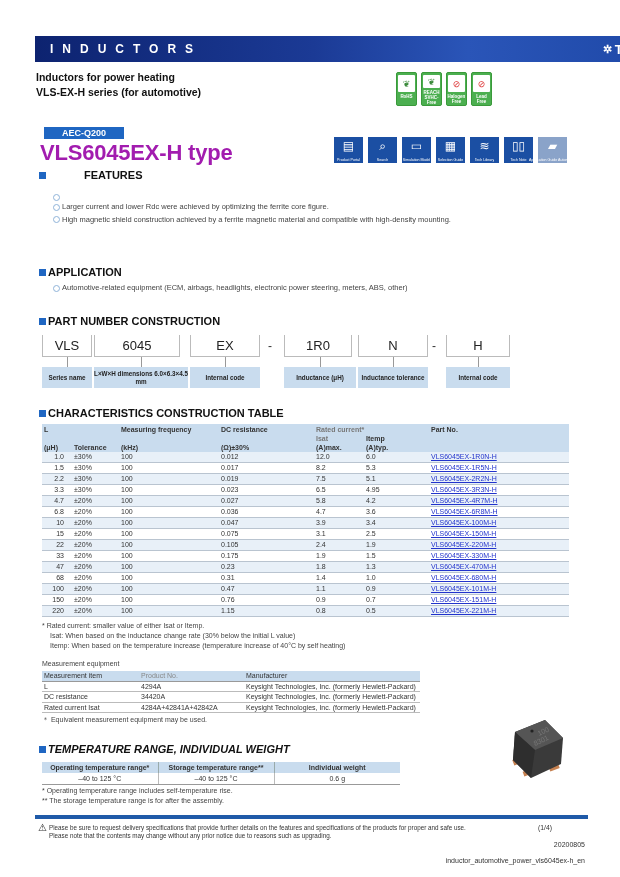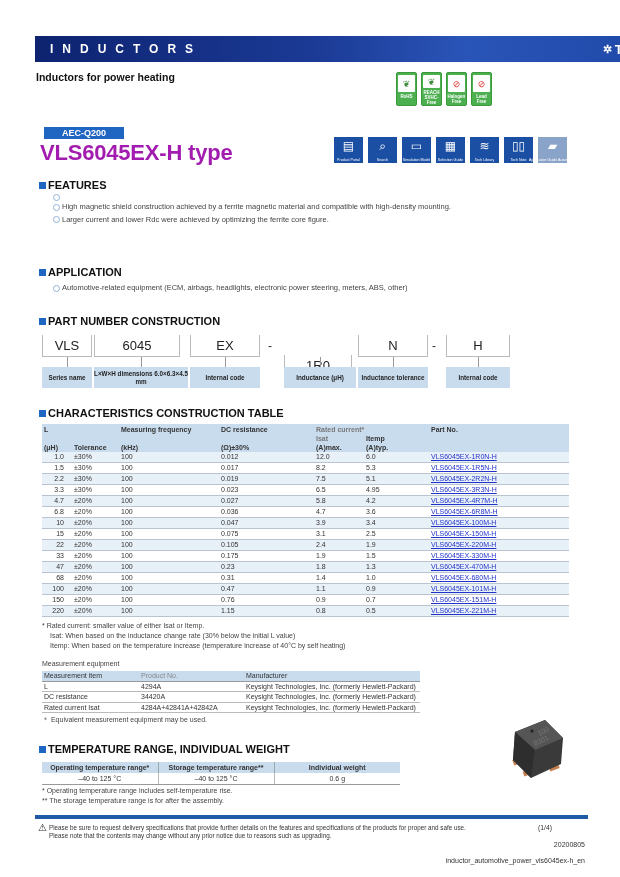--- a/index.html
+++ b/index.html
@@ -60,20 +60,21 @@
 <div class="banner">
   <span class="cat">INDUCTORS</span>
   <span class="logo">
     <span class="mark">✲</span>
     <span>TDK</span>
   </span>
 </div>
 
 <div class="subtitles">
   <div>Inductors for power heating</div>
+  <div>VLS-EX-H series (for automotive)</div>
 </div>
 
 <div class="eco">
   <div class="badge">
     <div class="top">❦</div>
     <div class="lbl">RoHS</div>
   </div>
   <div class="badge">
     <div class="top">❦</div>
     <div class="lbl">REACH SVHC-Free</div>
@@ -115,35 +116,35 @@
   <div class="tool">
       <span class="ic">▯▯</span>
       <span class="tl">Tech Note</span>
     </div>
   <div class="tool faded">
       <span class="ic">▰</span>
       <span class="tl">Application Guide Automotive</span>
     </div>
 </div>
 
-<div class="sec" style="top:179px;">
+<div class="sec" style="top:169px;gap:36px;">
     <span class="sq"></span>
     <span>FEATURES</span>
   </div>
 <div class="bul" style="top:194px;">
   <div>
       <span class="o"></span>
     </div>
   <div>
       <span class="o"></span>
-      <span>High magnetic shield construction achieved by a ferrite magnetic material and compatible with high-density mounting.</span>
+      <span>Larger current and lower Rdc were achieved by optimizing the ferrite core figure.</span>
     </div>
   <div>
       <span class="o"></span>
-      <span>Larger current and lower Rdc were achieved by optimizing the ferrite core figure.</span>
+      <span>High magnetic shield construction achieved by a ferrite magnetic material and compatible with high-density mounting.</span>
     </div>
 </div>
 
 <div class="sec" style="top:266px;">
     <span class="sq"></span>
     <span>APPLICATION</span>
   </div>
 <div class="bul" style="top:282px;">
   <div>
       <span class="o"></span>
@@ -153,21 +154,21 @@
 
 <div class="sec" style="top:315px;">
     <span class="sq"></span>
     <span>PART NUMBER CONSTRUCTION</span>
   </div>
 <div class="pn">
   <div class="code" style="left:0;width:50px;">VLS</div>
   <div class="code" style="left:52px;width:86px;">6045</div>
   <div class="code" style="left:148px;width:70px;">EX</div>
   <div class="dash" style="left:226px;">-</div>
-  <div class="code" style="left:242px;width:68px;margin-top:20px;">1R0</div>
+  <div class="code" style="left:242px;width:68px;">1R0</div>
   <div class="code" style="left:316px;width:70px;">N</div>
   <div class="dash" style="left:390px;">-</div>
   <div class="code" style="left:404px;width:64px;">H</div>
 
   <div class="vline" style="left:25px;"></div>
   <div class="vline" style="left:99px;"></div>
   <div class="vline" style="left:183px;"></div>
   <div class="vline" style="left:278px;"></div>
   <div class="vline" style="left:351px;"></div>
   <div class="vline" style="left:436px;"></div>
@@ -393,21 +394,21 @@
       </tr>
     <tr>
         <td>Rated current Isat</td>
         <td>4284A+42841A+42842A</td>
         <td>Keysight Technologies, Inc. (formerly Hewlett-Packard)</td>
       </tr>
   </tbody>
 </table>
 <div class="notes" style="top:715px;">＊ Equivalent measurement equipment may be used.</div>
 
-<div class="sec" style="top:743px;">
+<div class="sec" style="top:743px;font-style:italic;">
     <span class="sq"></span>
     <span>TEMPERATURE RANGE, INDIVIDUAL WEIGHT</span>
   </div>
 <table class="temp">
   <colgroup>
       <col style="width:116px">
       <col style="width:116px">
       <col>
     </colgroup>
   <thead>

